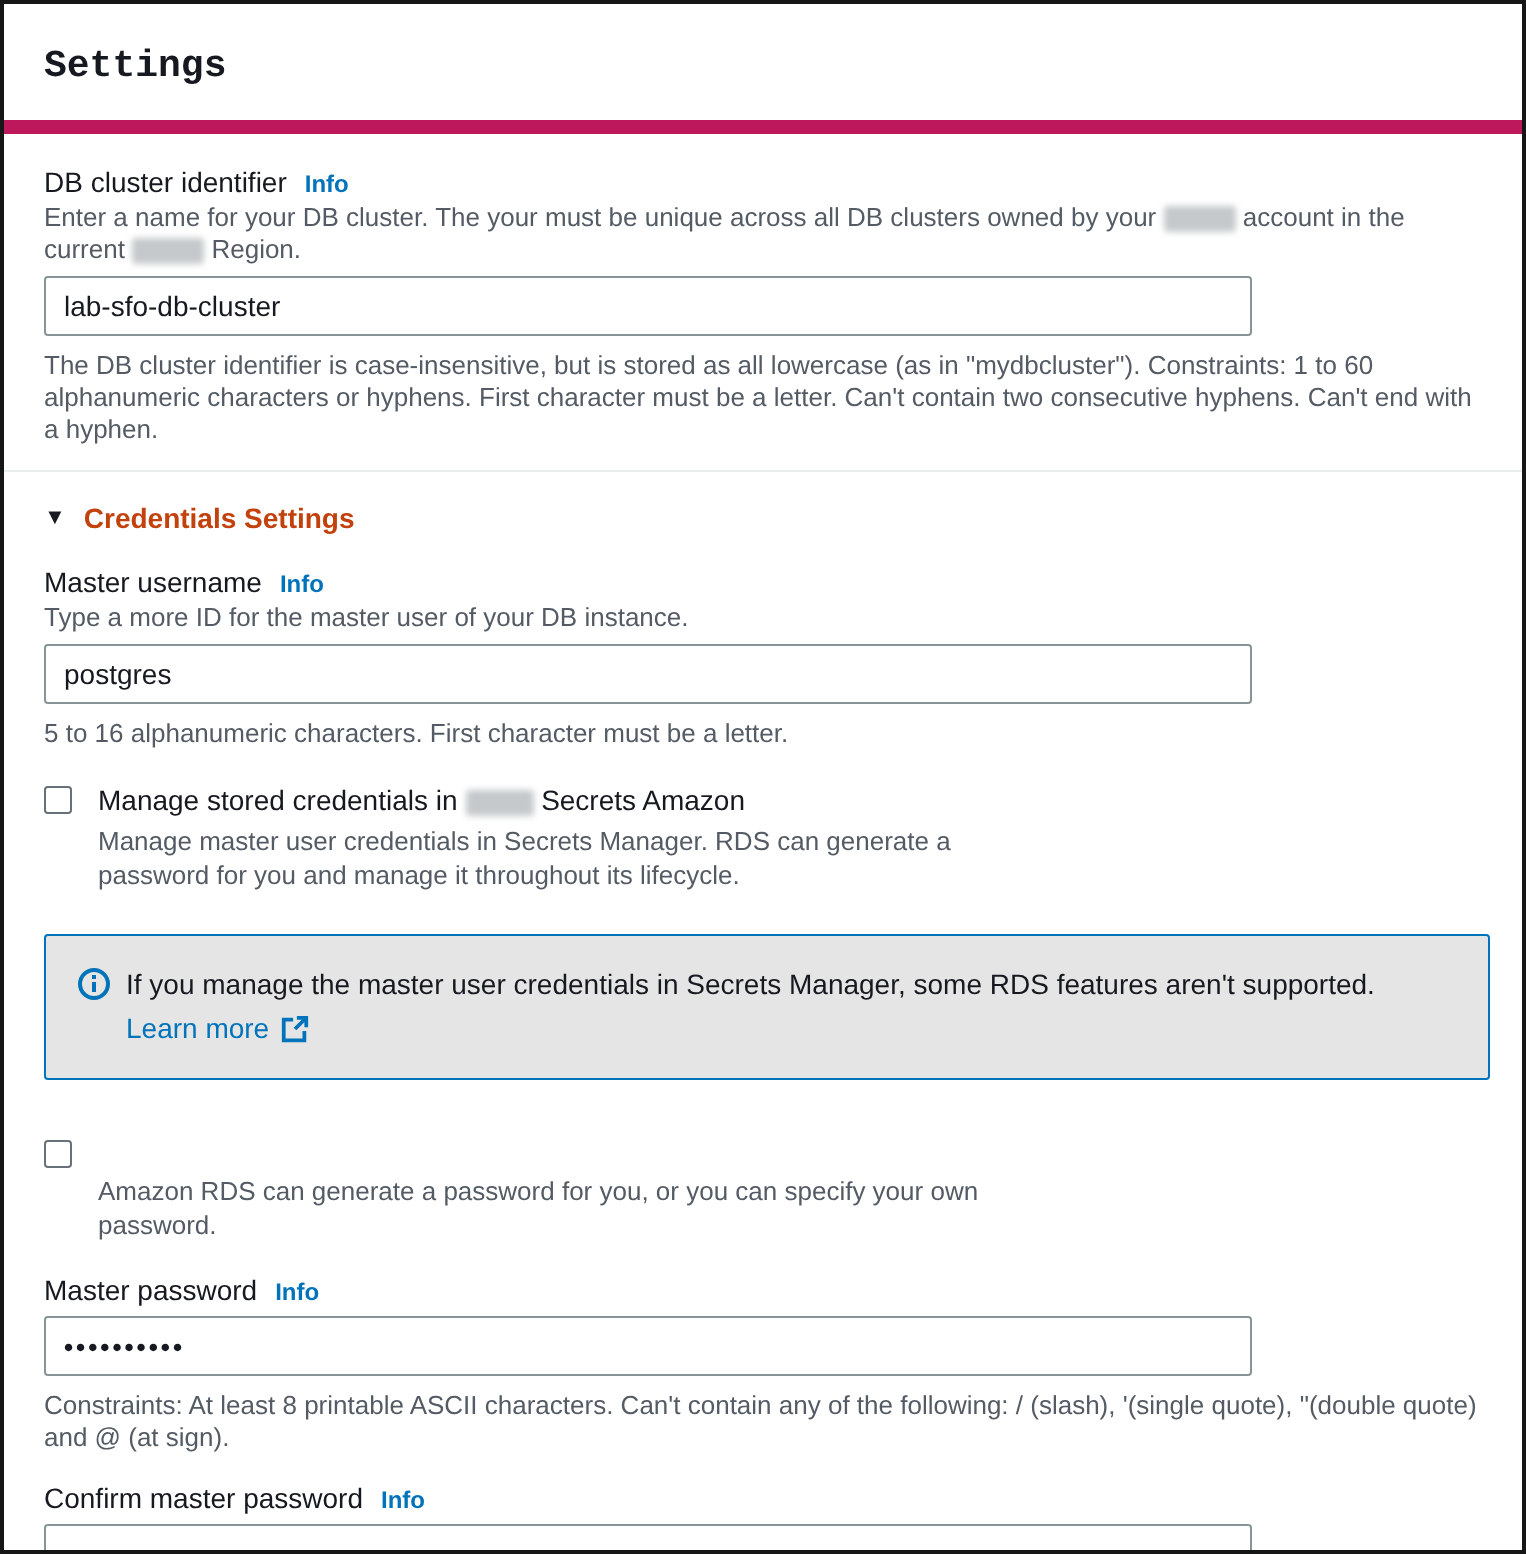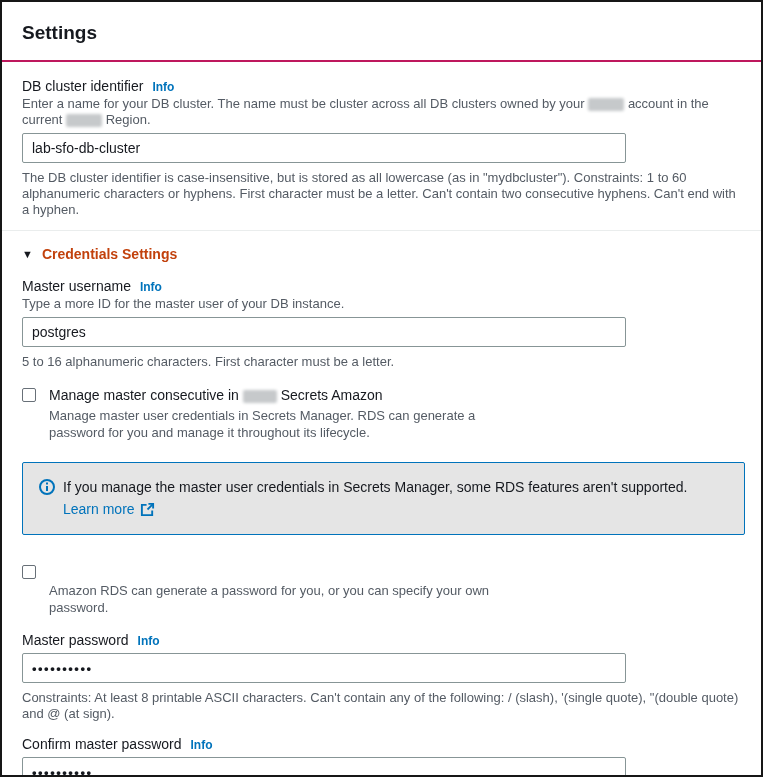--- a/index.html
+++ b/index.html
@@ -11,21 +11,22 @@
   }
   .page {
     width: 763px;
     height: 777px;
     border: 2px solid #161616;
     background: #fff;
     overflow: hidden;
   }
   .panel-header {
     padding: 20px 20px 16px 20px;
-    border-bottom: 2px solid #be185d;
+    border-bottom: 7px solid #be185d;
+    font-family: Liberation Mono, monospace;
   }
   .panel-title {
     font-size: 19px;
     font-weight: 700;
     color: #16191f;
   }
   .panel-body { padding: 0 20px; }
 
   .field-group { margin-top: 16px; }
   .label-row { display: flex; align-items: baseline; gap: 9px; margin-bottom: 2px; }
@@ -144,21 +145,21 @@
   </div>
 
   <div class="panel-body">
 
     <div class="field-group">
       <div class="label-row">
         <span class="field-label">DB cluster identifier</span>
         <a class="info-link">Info</a>
       </div>
       <div class="desc-text">
-        <span>Enter a name for your DB cluster. The name must be cluster across all DB clusters owned by your</span>
+        <span>Enter a name for your DB cluster. The your must be unique across all DB clusters owned by your</span>
         <span class="redact-patch"></span>
         <span>account in the current</span>
         <span class="redact-patch"></span>
         <span>Region.</span>
       </div>
       <input class="text-input" type="text" value="lab-sfo-db-cluster" style="">
       <div class="constraint-text">The DB cluster identifier is case-insensitive, but is stored as all lowercase (as in "mydbcluster"). Constraints: 1 to 60 alphanumeric characters or hyphens. First character must be a letter. Can't contain two consecutive hyphens. Can't end with a hyphen.</div>
     </div>
 
     <hr class="section-divider">
@@ -175,21 +176,21 @@
       </div>
       <div class="desc-text">Type a more ID for the master user of your DB instance.</div>
       <input class="text-input" type="text" value="postgres" style="">
       <div class="constraint-text">5 to 16 alphanumeric characters. First character must be a letter.</div>
     </div>
 
     <div class="checkbox-group">
       <div class="checkbox-row">
         <span class="checkbox-box"></span>
         <span class="checkbox-label">
-          <span>Manage master consecutive in</span>
+          <span>Manage stored credentials in</span>
           <span class="redact-patch redact-sm"></span>
           <span>Secrets Amazon</span>
         </span>
       </div>
       <div class="checkbox-desc">Manage master user credentials in Secrets Manager. RDS can generate a password for you and manage it throughout its lifecycle.</div>
     </div>
 
     <div class="info-alert">
       <div class="alert-line">
         <svg class="alert-info-icon" width="16" height="16" viewBox="0 0 16 16">

